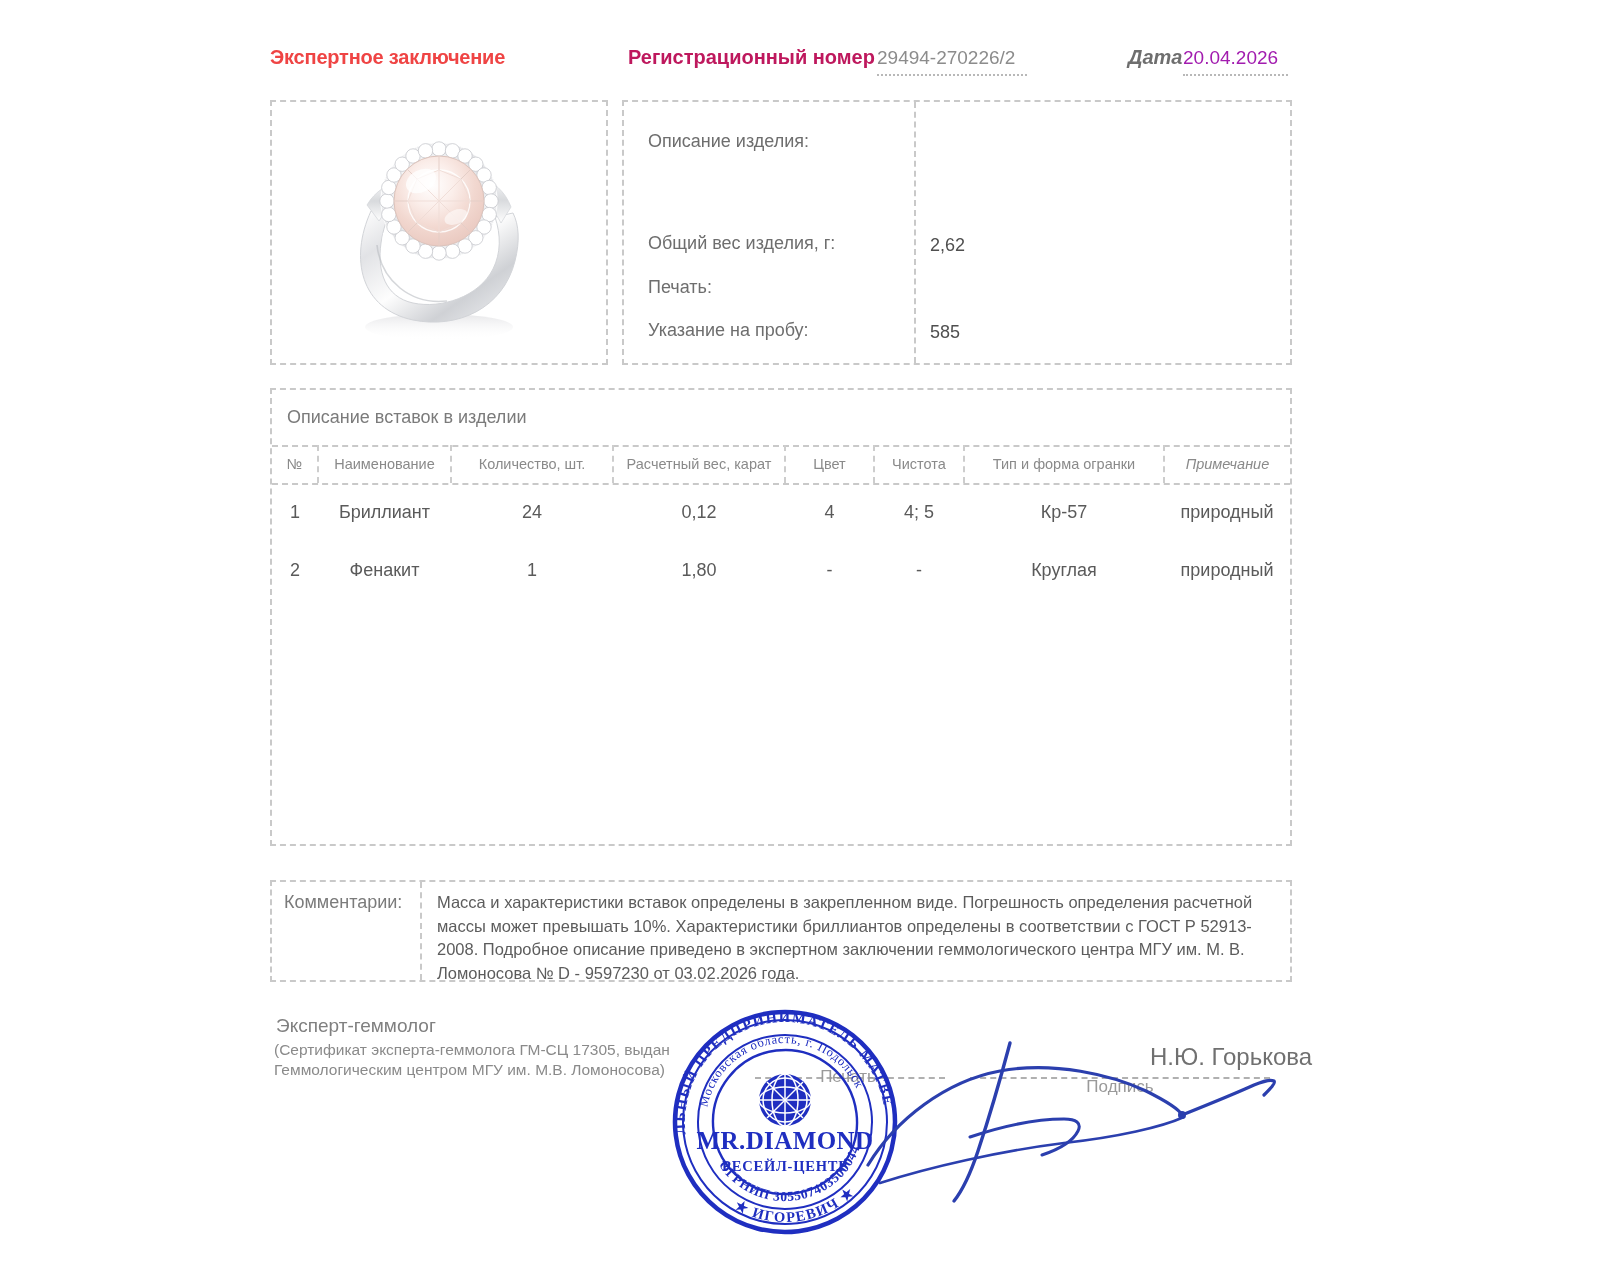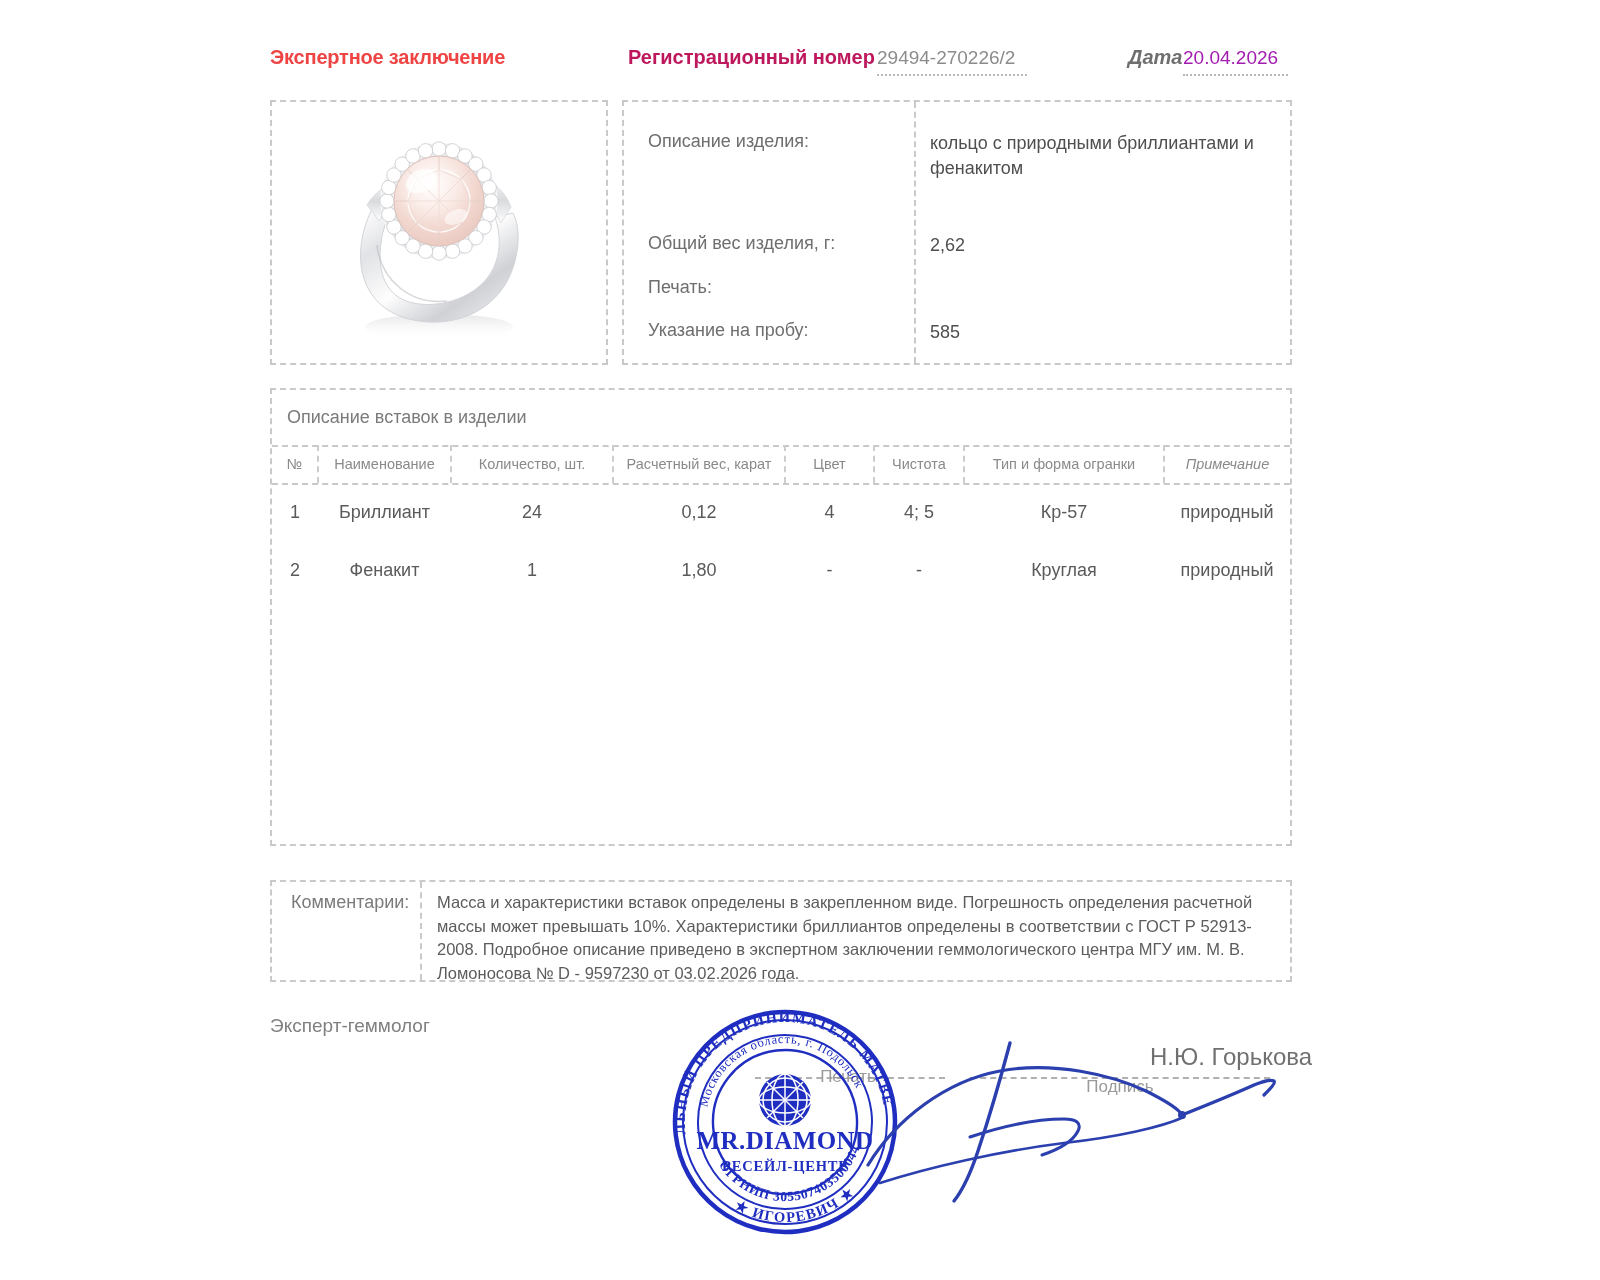--- a/index.html
+++ b/index.html
@@ -221,21 +221,21 @@
   }
   .comments-divider {
     position: absolute;
     left: 148px;
     top: 0;
     bottom: 0;
     border-left: 2px dashed #c9c9c9;
   }
   .comments-label {
     position: absolute;
-    left: 19px;
+    left: 12px;
     top: 10px;
     font-size: 18px;
     color: #7b7b7b;
     white-space: nowrap;
   }
   .comments-text {
     position: absolute;
     left: 165px;
     top: 9px;
     width: 838px;
@@ -247,21 +247,21 @@
   
   .footer {
     position: absolute;
     left: 270px;
     top: 1005px;
     width: 1022px;
     height: 230px;
   }
   .expert-title {
     position: absolute;
-    left: 0;
+    left: 6px;
     top: 10px;
     font-size: 19px;
     color: #808080;
     white-space: nowrap;
   }
   .expert-sub {
     position: absolute;
     left: 4px;
     top: 35px;
     width: 400px;
@@ -443,21 +443,20 @@
           <ellipse cx="132" cy="68" rx="16" ry="11" fill="#ffffff" opacity="0.75" transform="rotate(-28 132 68)"></ellipse>
           <ellipse cx="167" cy="104" rx="12" ry="7" fill="#ffffff" opacity="0.55" transform="rotate(-22 167 104)"></ellipse>
         </svg>
       </div>
     </div>
 
     <div class="desc-box">
       <div class="desc-divider"></div>
 
       <div class="desc-label" style="top:29px">Описание изделия:</div>
-      <div class="desc-value" style="top:29px">кольцо с природными бриллиантами и фенакитом</div>
 
       <div class="desc-label" style="top:131px">Общий вес изделия, г:</div>
       <div class="desc-value" style="top:131px">2,62</div>
 
       <div class="desc-label" style="top:175px">Печать:</div>
 
       <div class="desc-label" style="top:218px">Указание на пробу:</div>
       <div class="desc-value" style="top:218px">585</div>
     </div>
   </div>
@@ -516,20 +515,21 @@
   </div>
 
   <div class="comments-box">
     <div class="comments-divider"></div>
     <div class="comments-label">Комментарии:</div>
     <div class="comments-text">Масса и характеристики вставок определены в закрепленном виде. Погрешность определения расчетной массы может превышать 10%. Характеристики бриллиантов определены в соответствии с ГОСТ Р 52913-2008. Подробное описание приведено в экспертном заключении геммологического центра МГУ им. М. В. Ломоносова № D - 9597230 от 03.02.2026 года.</div>
   </div>
 
   <div class="footer">
     <div class="expert-title">Эксперт-геммолог</div>
+    <div class="expert-sub">(Сертификат эксперта-геммолога ГМ-СЦ 17305, выдан Геммологическим центром МГУ им. М.В. Ломоносова)</div>
 
     <div class="seal-line"></div>
     <div class="seal-label">Печать</div>
 
     <div class="sign-line"></div>
     <div class="sign-label">Подпись</div>
 
     <div class="expert-name">Н.Ю. Горькова</div>
 
     <div class="stamp-holder">

